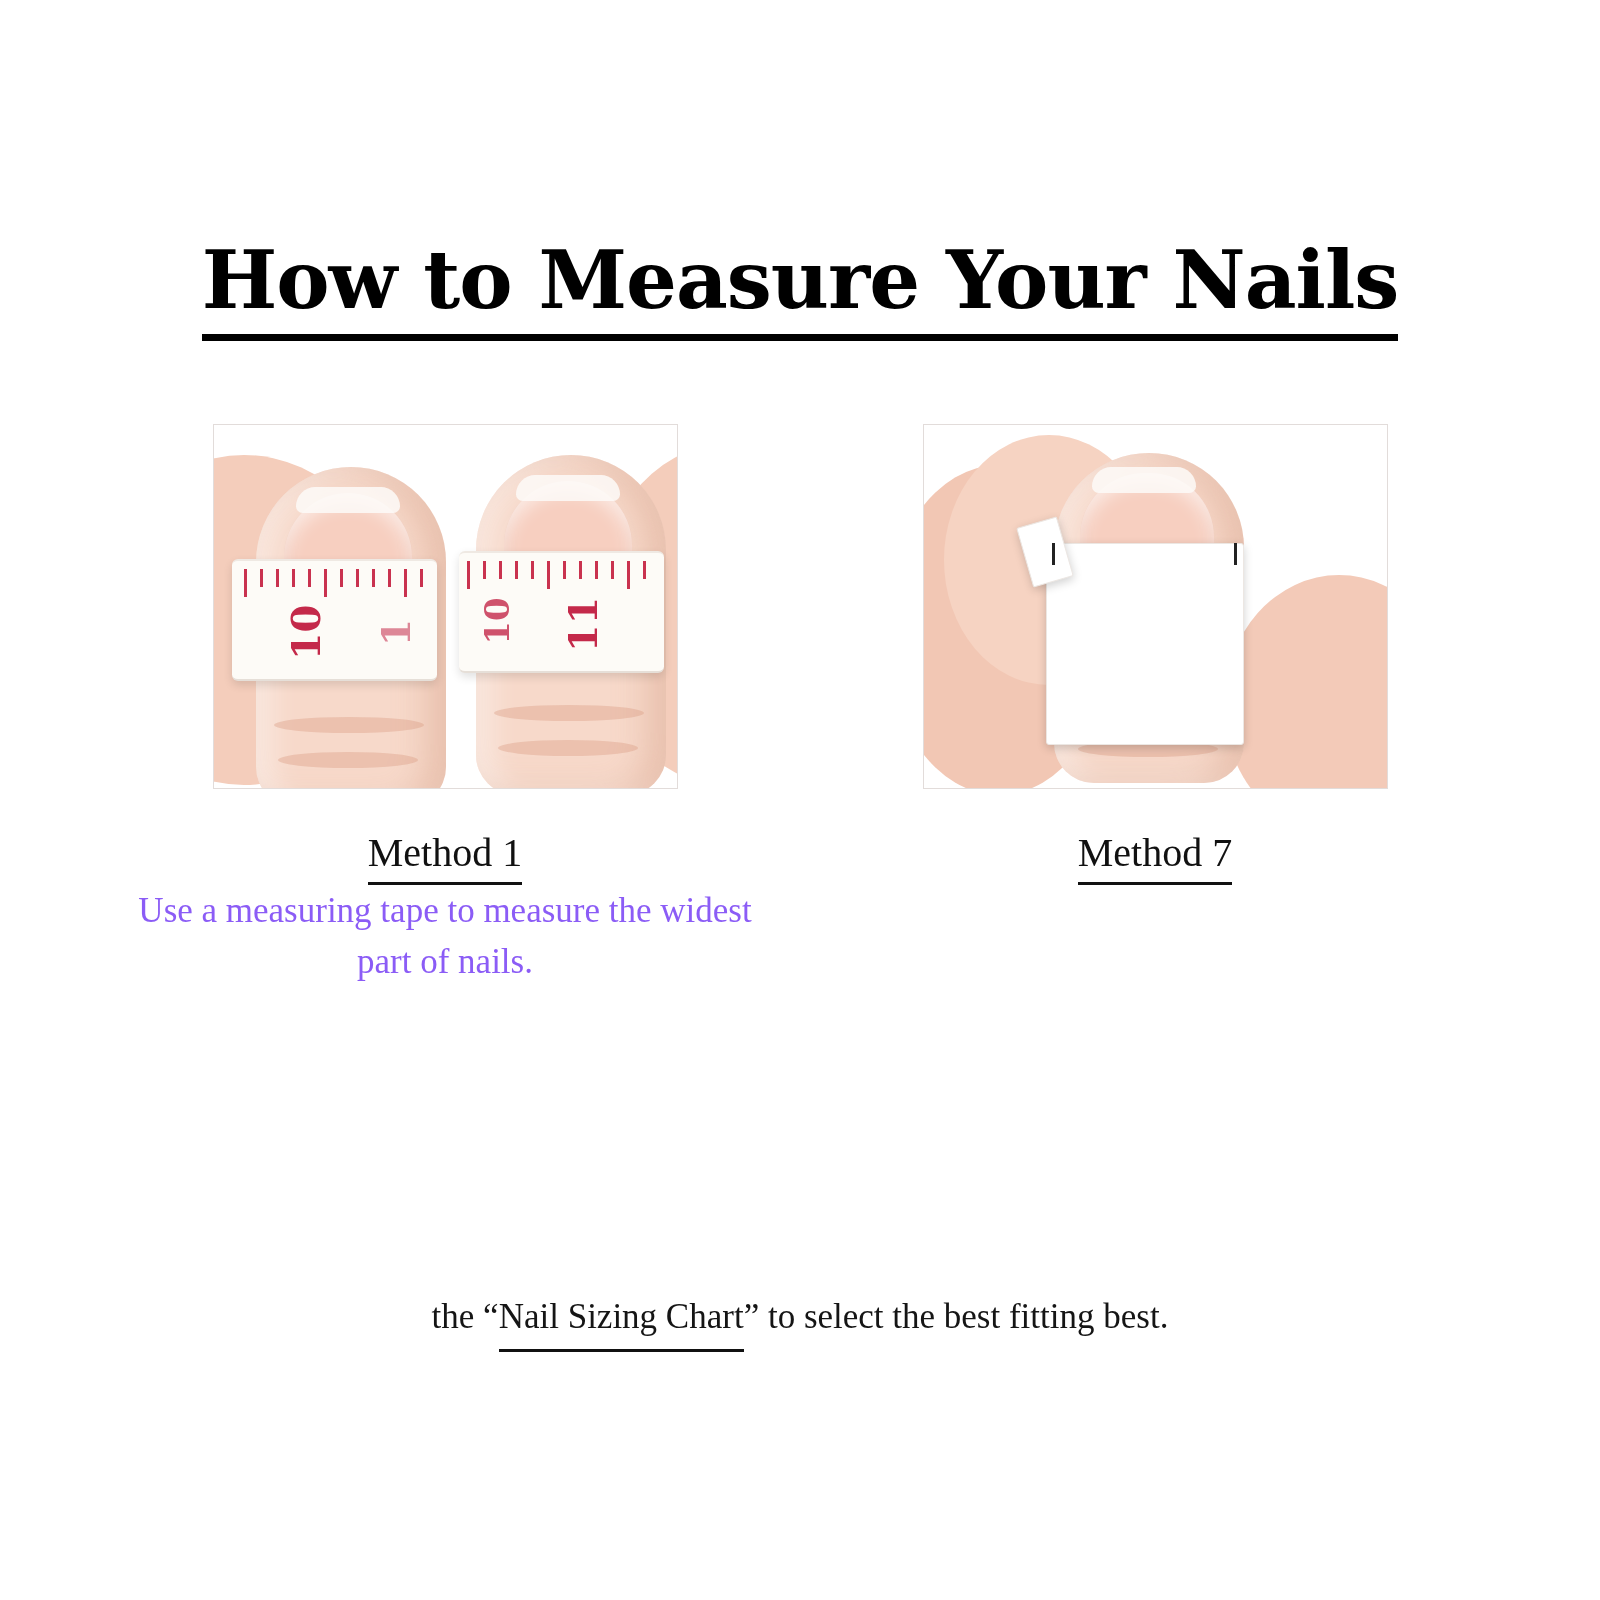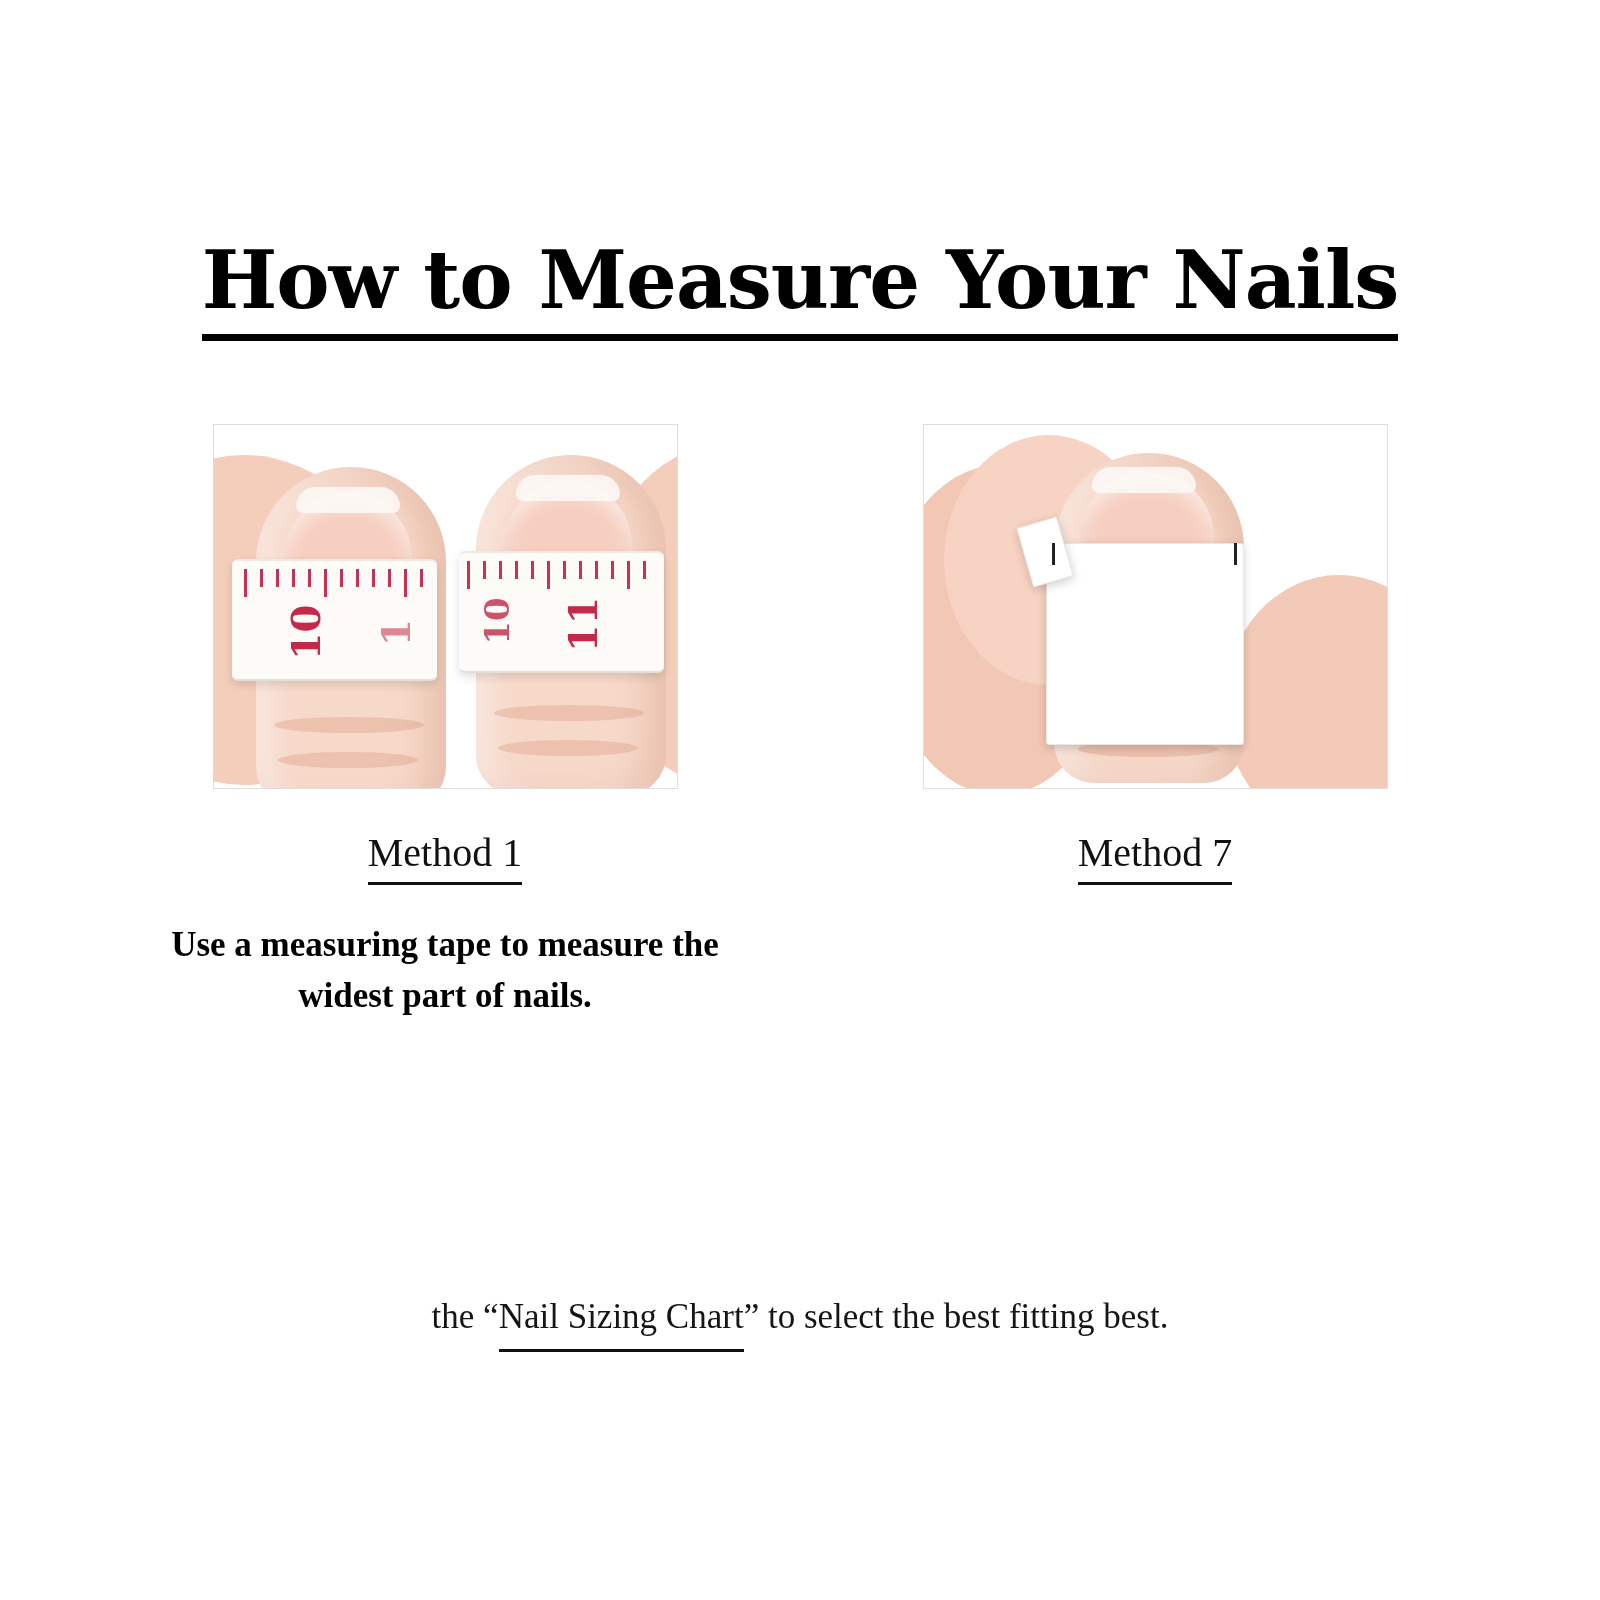--- a/index.html
+++ b/index.html
@@ -165,28 +165,26 @@
     font-size: 40px;
     color: #111111;
     padding-bottom: 6px;
     border-bottom: 3px solid #111111;
     display: inline-block;
     text-align: right;
   }
 
   
   .method-text {
-    margin-top: 34px;
     font-family: "Liberation Serif", serif;
     font-size: 35px;
     line-height: 1.46;
     text-align: center;
-    color: #000000;
+    color: #8b5cf6;
     width: 620px;
-    font-weight: bold;
   }
 
   
   .footnote {
     position: absolute;
     left: 0;
     top: 1290px;
     width: 1600px;
     text-align: center;
     font-family: "Liberation Serif", serif;

